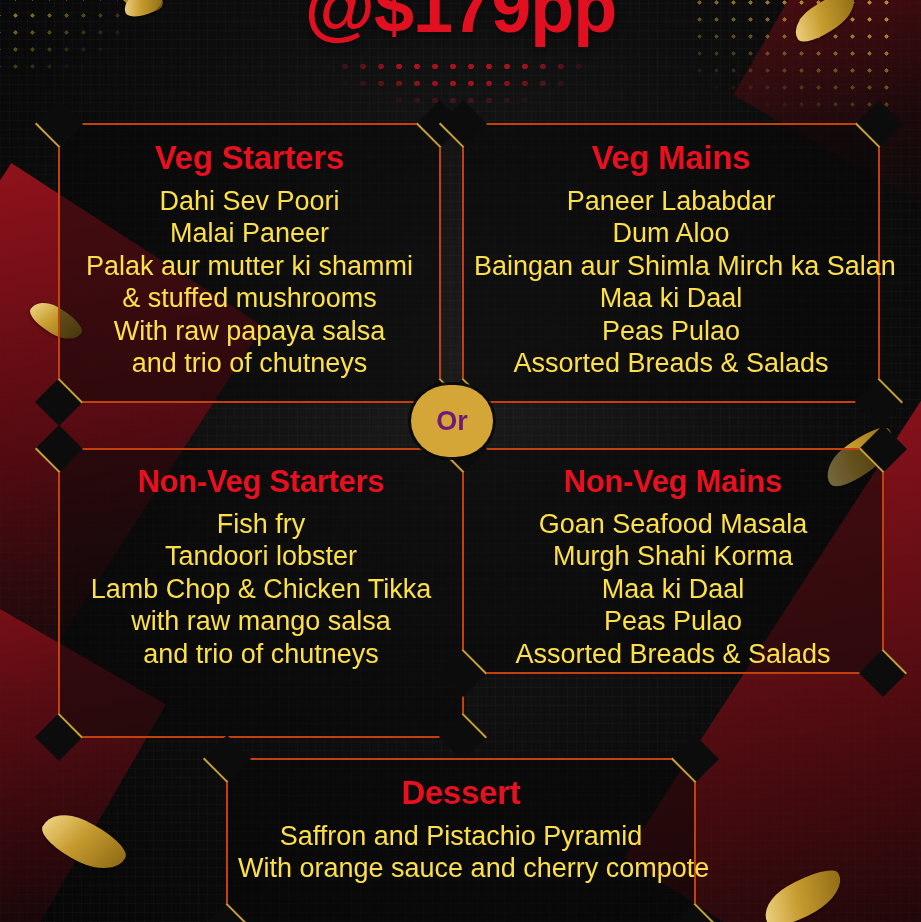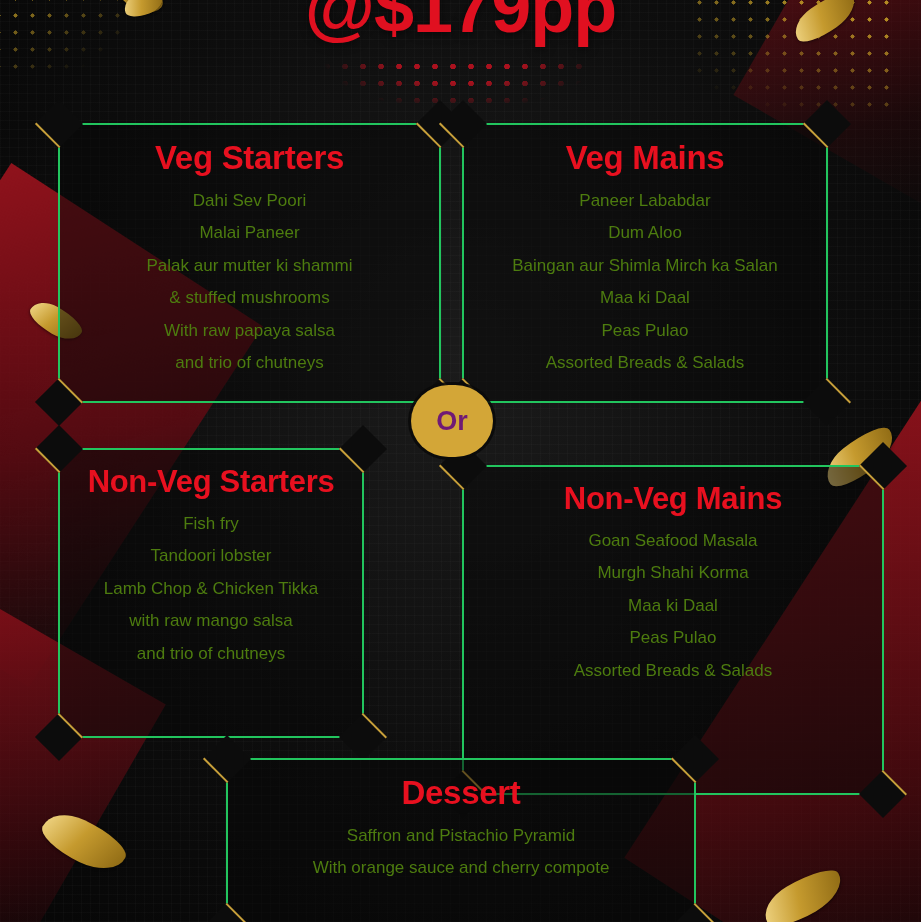--- a/index.html
+++ b/index.html
@@ -112,21 +112,21 @@
     color: #e01020;
     letter-spacing: -1px;
     text-shadow: 0 2px 10px rgba(0,0,0,.6);
     white-space: nowrap;
   }
 
   
   .panel {
     position: absolute;
     z-index: 6;
-    border: 2px solid #22c55e;
+    border: 2px solid #c2410c;
     background: rgba(8,8,8,0.52);
     padding: 14px 10px 4px;
     text-align: center;
   }
   
   .panel::before, .panel::after {
     content: "";
     position: absolute;
     width: 26px; height: 26px;
     background: transparent;
@@ -145,32 +145,32 @@
   .panel-title {
     color: #e8101f;
     font-size: 33px;
     font-weight: 700;
     line-height: 1.15;
     margin-bottom: 8px;
     letter-spacing: -0.3px;
   }
   .panel-title.sm { font-size: 31px; }
   .item {
-    font-size: 17px;
+    font-size: 27px;
     line-height: 32.5px;
-    color: #4d7c0f;
+    color: #fde047;
     font-weight: 400;
     white-space: nowrap;
   }
 
   
   #veg-starters   { left: 58px;  top: 123px; width: 383px; height: 280px; }
-  #veg-mains      { left: 462px; top: 123px; width: 366px; height: 280px; }
-  #nonveg-starters{ left: 58px;  top: 448px; width: 306px; height: 290px; }
-  #nonveg-mains   { left: 462px; top: 448px; width: 422px; height: 330px; margin-top: 17px; }
+  #veg-mains      { left: 462px; top: 123px; width: 418px; height: 280px; }
+  #nonveg-starters{ left: 58px;  top: 448px; width: 406px; height: 290px; }
+  #nonveg-mains   { left: 462px; top: 448px; width: 422px; height: 226px; }
   #dessert        { left: 226px; top: 758px; width: 470px; height: 170px; }
 
   
   .or-badge {
     position: absolute;
     z-index: 9;
     left: 411px; top: 385px;
     width: 82px; height: 72px;
     background: #d3a637;
     border-radius: 46% 46% 46% 46% / 50% 50% 50% 50%;

